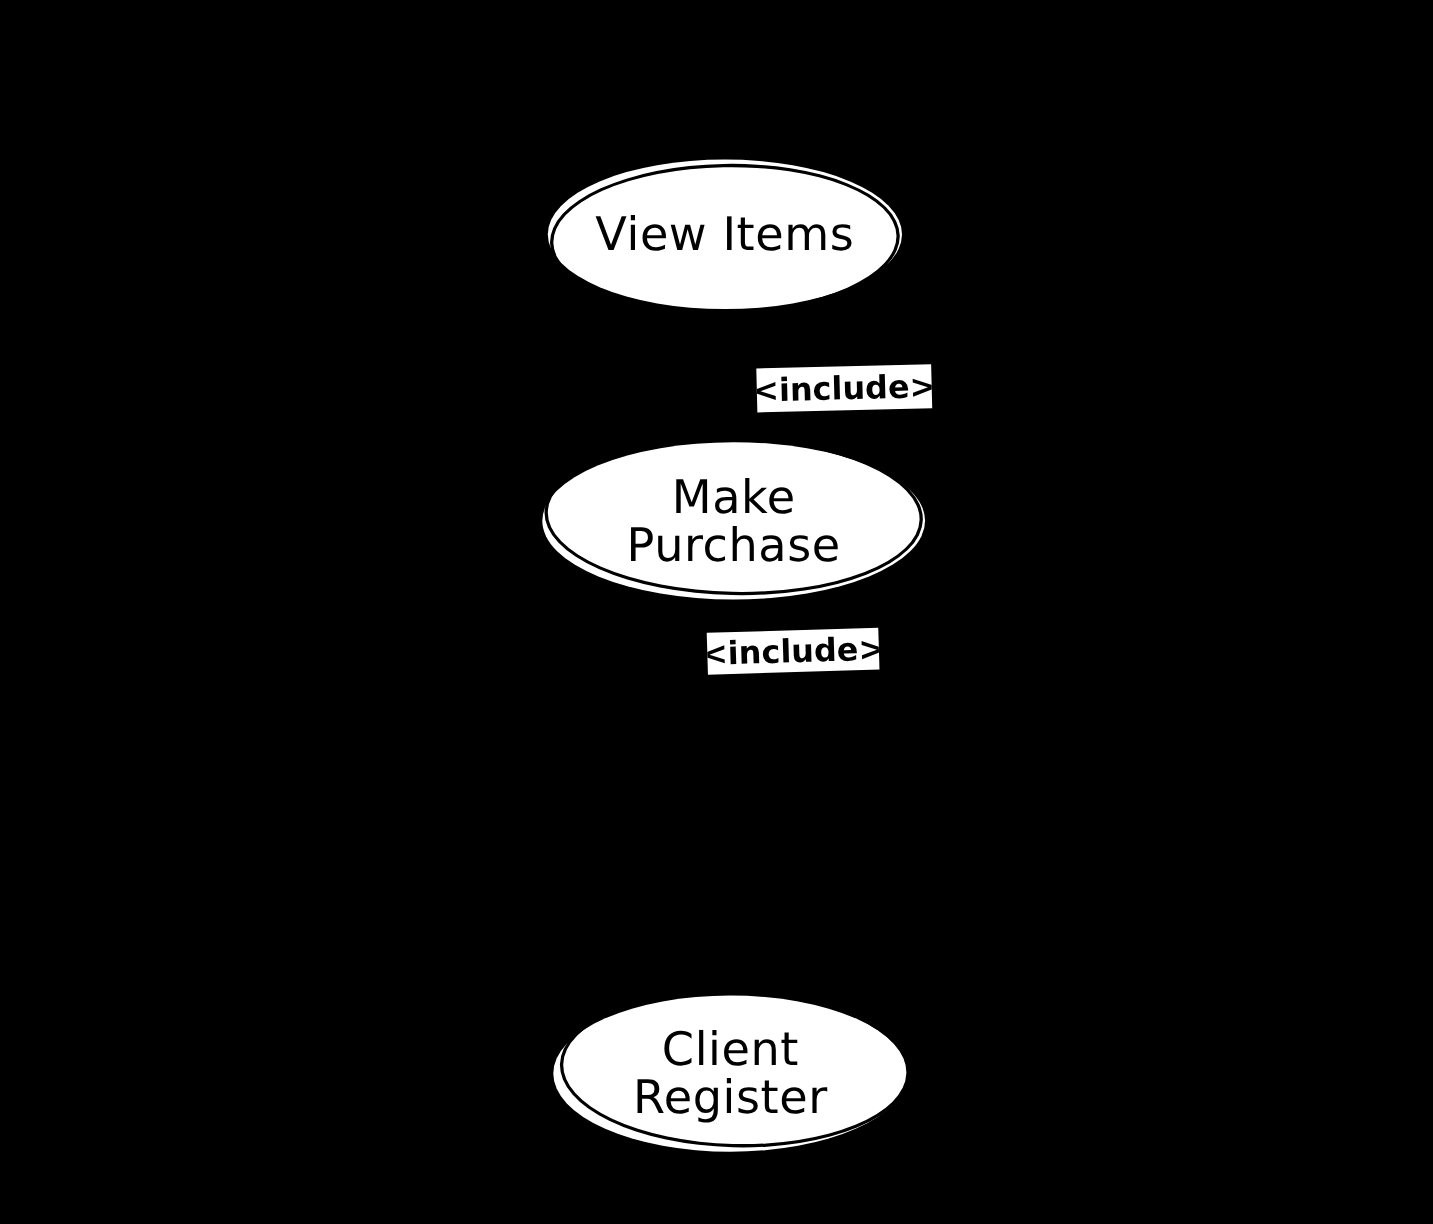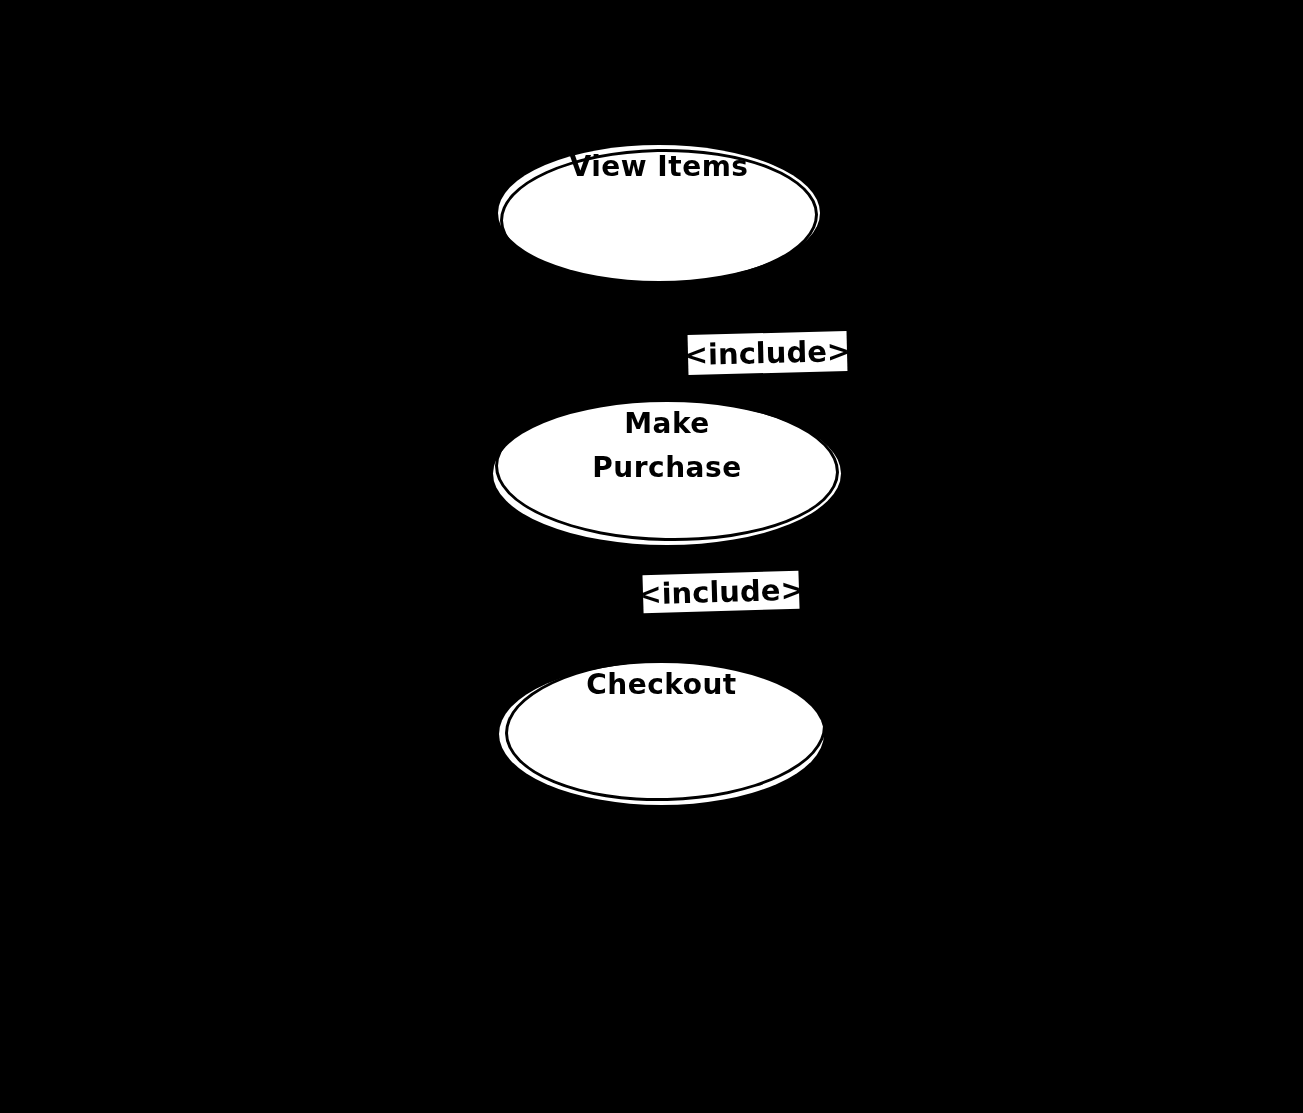--- a/index.html
+++ b/index.html
@@ -16,25 +16,25 @@
     font-family: "DejaVu Sans", "Liberation Sans", sans-serif;
   }
   
   .usecase {
     position: absolute;
     background: #ffffff;
     border-radius: 50%;
     display: flex;
     flex-direction: column;
     align-items: center;
-    justify-content: flex-start;
+    justify-content: center;
     text-align: center;
     color: #000000;
-    font-weight: 700;
-    font-size: 28px;
+    font-weight: 400;
+    font-size: 42px;
     line-height: 44px;
     letter-spacing: 0.5px;
   }
   
   .usecase::after {
     content: "";
     position: absolute;
     border: 3px solid #000000;
     border-radius: 50%;
     pointer-events: none;
@@ -84,18 +84,19 @@
 
   <div class="usecase uc-make-purchase">
     <span class="uc-line">Make</span>
     <span class="uc-line">Purchase</span>
   </div>
 
   <div class="inc-label inc-2">
     <span>&lt;&lt;include&gt;&gt;</span>
   </div>
 
-  <div class="usecase uc-checkout">
-    <span class="uc-line">Checkout</span>
+
+  <div class="usecase uc-client-register">
+    <span class="uc-line">Client</span>
+    <span class="uc-line">Register</span>
   </div>
-
 
 </div>
 
 </body></html>

